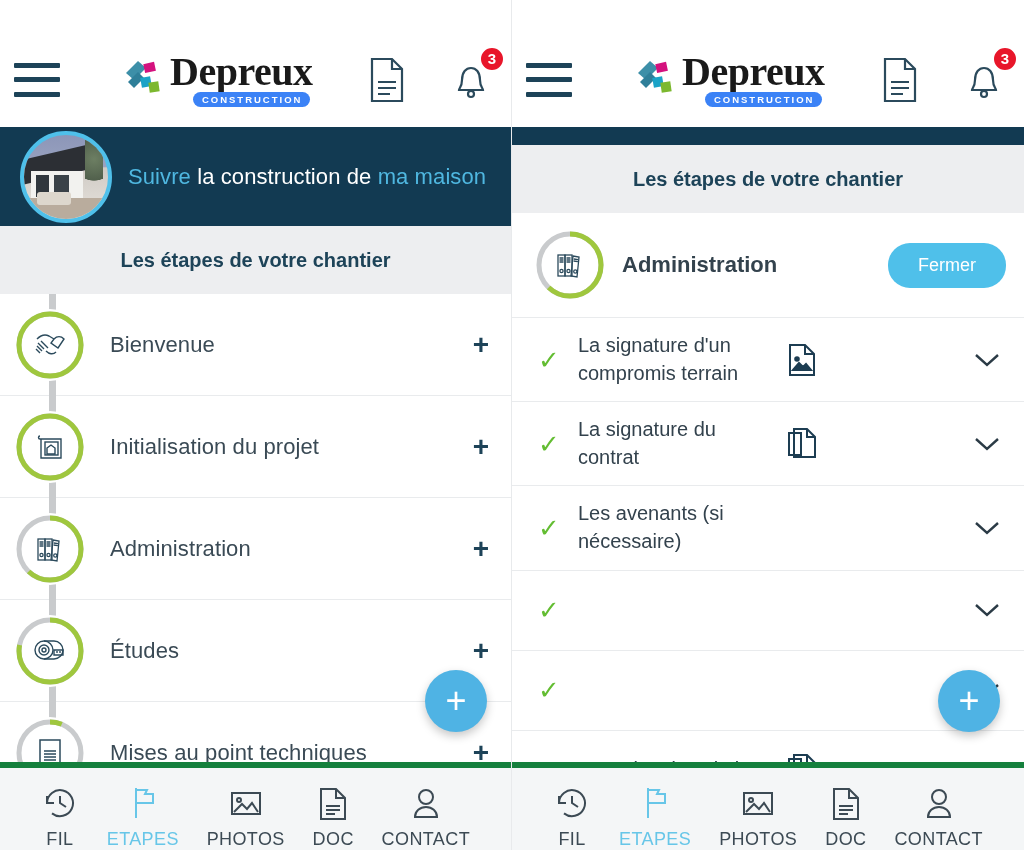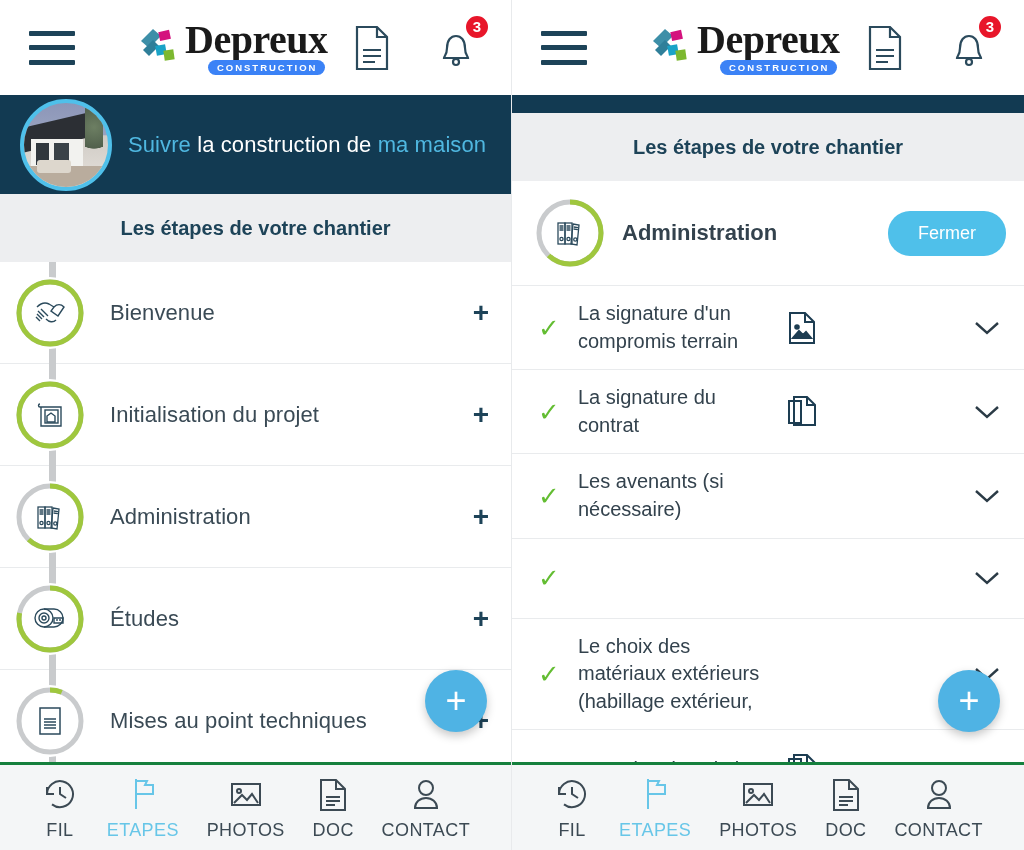--- a/index.html
+++ b/index.html
@@ -17,22 +17,23 @@
     overflow: hidden;
   }
   .panel.left { border-right: 1px solid #e8eaec; }
 
   
   .appbar {
     height: 95px;
     background: #ffffff;
     display: flex;
     align-items: center;
-    padding: 0 29px;
+    padding: 0 14px;
     position: relative;
+    margin-top: 32px;
   }
   .hamburger {
     width: 46px; height: 34px;
     display: flex; flex-direction: column; justify-content: space-between;
     cursor: pointer;
     flex: 0 0 auto;
   }
   .hamburger span {
     display: block; height: 5px; border-radius: 1px;
     background: #1d4358; width: 100%;
@@ -213,22 +214,22 @@
     display: flex; align-items: center; justify-content: center;
     color: #ffffff; font-size: 36px; font-weight: 300; line-height: 0.8;
     cursor: pointer; z-index: 20;
   }
 
   
   .bottomnav {
     position: absolute; left: 0; right: 0; bottom: 0;
     height: 88px;
     background: #f4f6f7;
-    border-top: 3px solid #15803d;
-    display: flex; align-items: center; justify-content: space-around;
+    border-top: 6px solid #15803d;
+    display: flex; align-items: flex-end; justify-content: space-around;
     padding: 0 27px;
     z-index: 25;
   }
   .navitem {
     display: flex; flex-direction: column; align-items: center; gap: 7px;
     cursor: pointer; color: #3c4a54;
   }
   .navitem .navlabel { font-size: 18px; letter-spacing: 0.4px; }
   .navitem.active { color: #67c6e8; }
 </style>
@@ -553,21 +554,20 @@
       <div class="task-doc"></div>
       <div class="task-chevron">
         <svg width="30" height="18" viewBox="0 0 30 18" fill="none" stroke="#2b3b46" stroke-width="2.4">
             <path d="M4 4 l11 10 11-10"></path>
           </svg>
       </div>
     </div>
 
     <div class="task-row">
       <div class="check">✓</div>
-      <div class="task-text">Le choix des matériaux extérieurs (habillage extérieur,</div>
       <div class="task-doc"></div>
       <div class="task-chevron">
         <svg width="30" height="18" viewBox="0 0 30 18" fill="none" stroke="#2b3b46" stroke-width="2.4">
             <path d="M4 4 l11 10 11-10"></path>
           </svg>
       </div>
     </div>
 
     <div class="task-row">
       <div class="check">✓</div>

